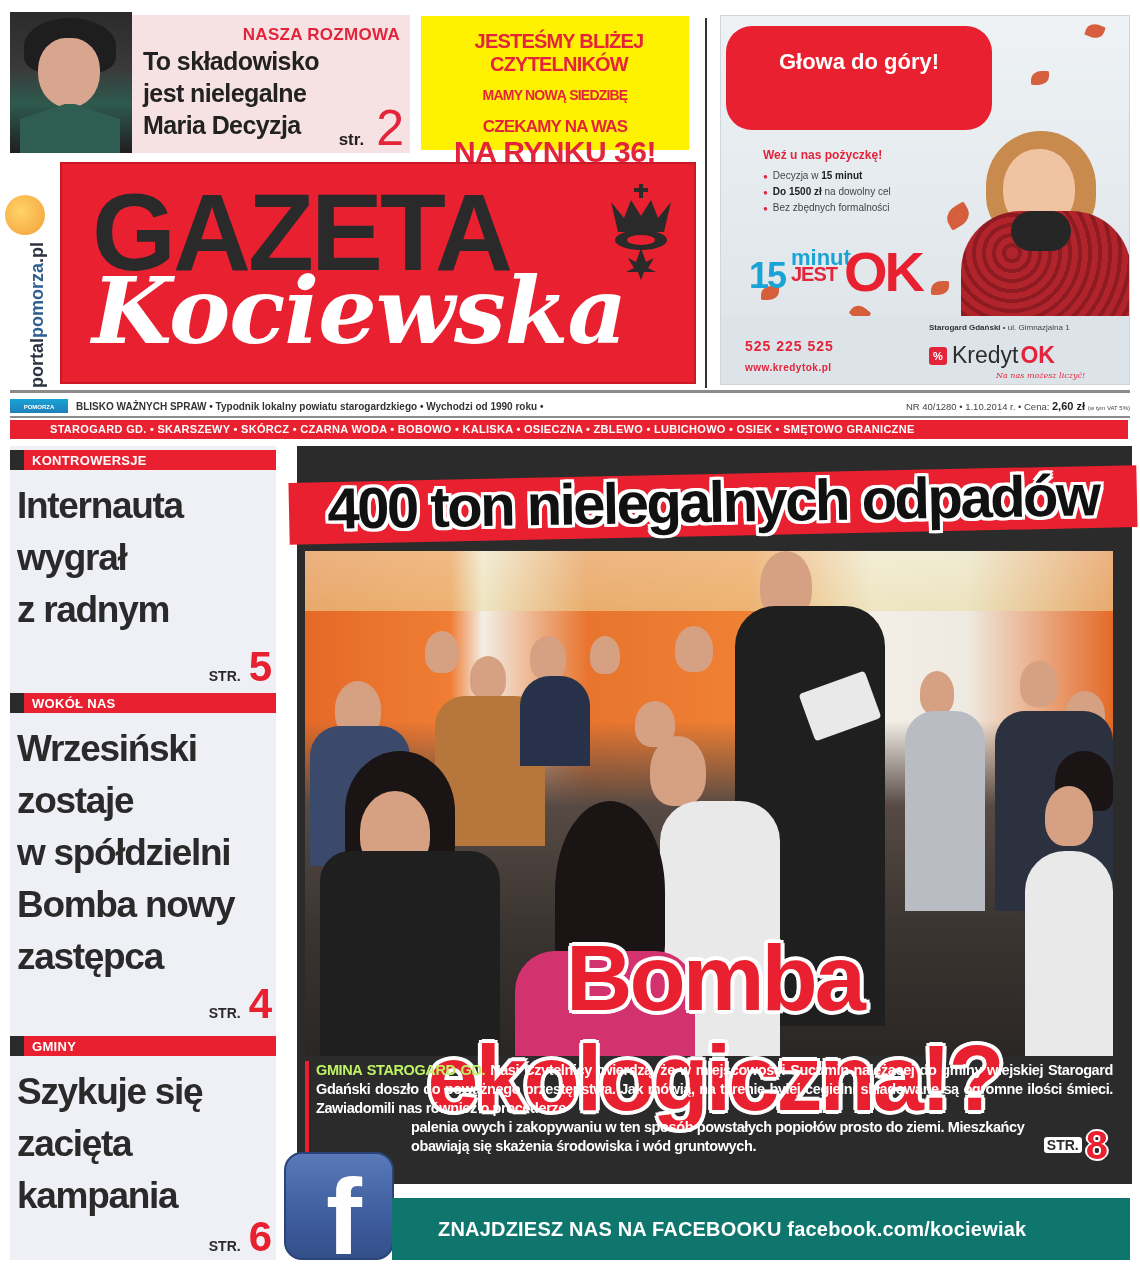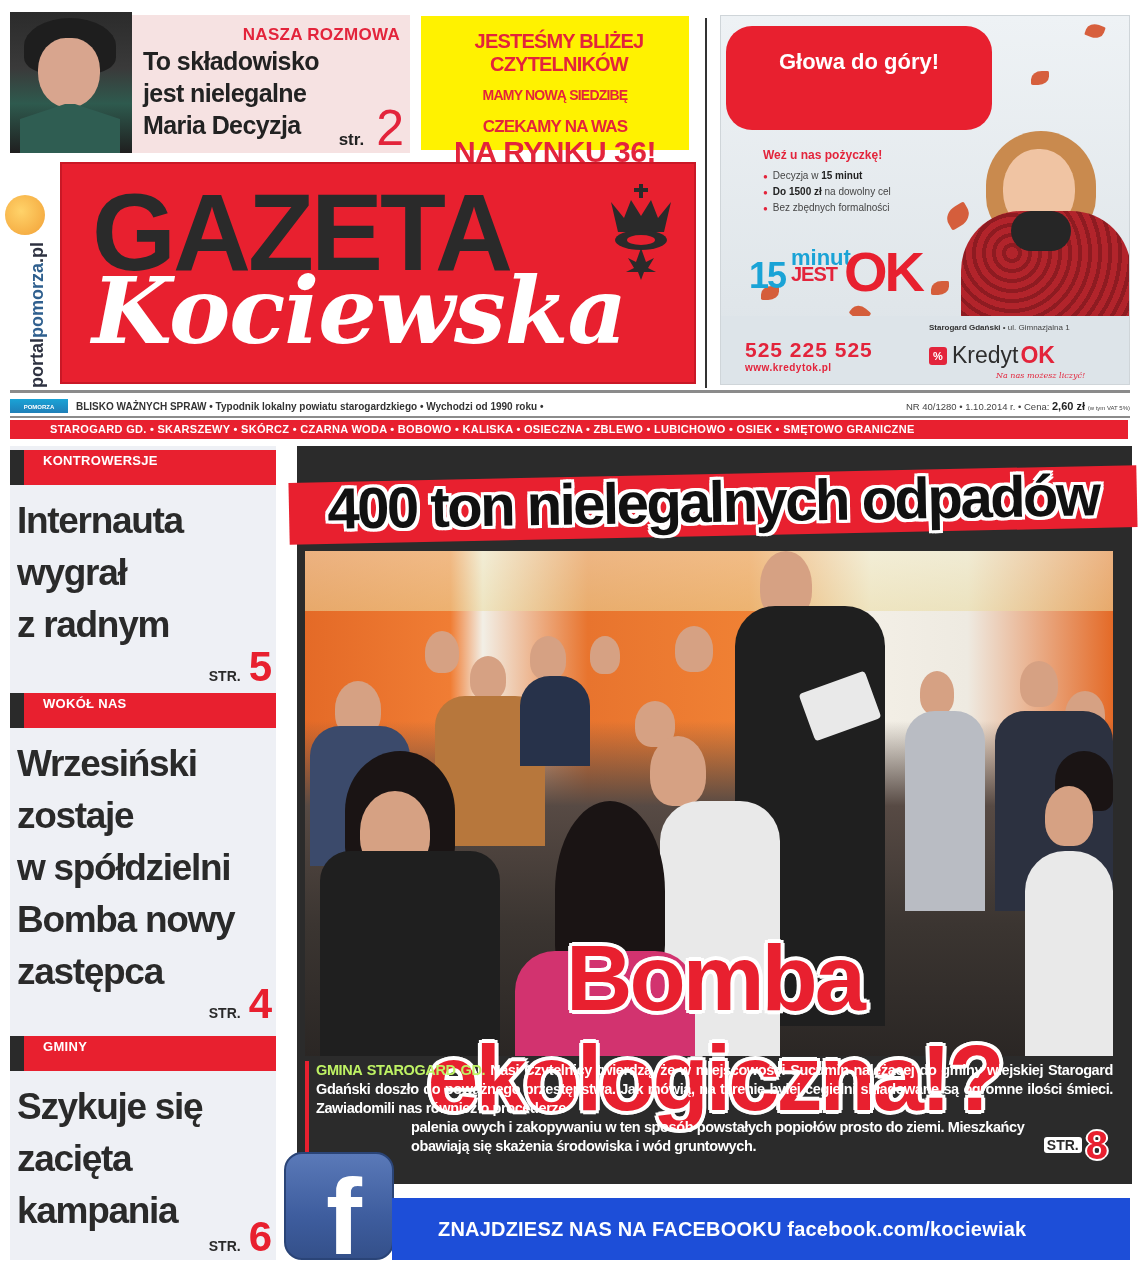--- a/index.html
+++ b/index.html
@@ -51,21 +51,21 @@
   .ad .slogan .minut { position: absolute; left: 42px; top: 4px; color: #1aa3d6; font-weight: bold; font-size: 22px; }
   .ad .slogan .jest { position: absolute; left: 42px; top: 22px; color: #e3243b; font-weight: bold; font-size: 20px; letter-spacing: -1px; }
   .ad .slogan .ok { position: absolute; left: 95px; top: -2px; color: #e8202f; font-weight: bold; font-size: 56px; letter-spacing: -3px; }
   .ad .woman { position: absolute; left: 240px; top: 115px; width: 170px; height: 200px; }
   .ad .woman .hair { position: absolute; left: 25px; top: 0; width: 110px; height: 110px; border-radius: 50% 50% 40% 40%; background: #c98a4e; }
   .ad .woman .face { position: absolute; left: 42px; top: 18px; width: 72px; height: 82px; border-radius: 48%; background: #f0c4a3; }
   .ad .woman .coat { position: absolute; left: 0; top: 80px; width: 170px; height: 140px; border-radius: 60px 60px 0 0; background: repeating-radial-gradient(circle at 30% 30%,#b2242b 0 6px,#8e1b21 6px 10px); }
   .ad .woman .gloves { position: absolute; left: 50px; top: 80px; width: 60px; height: 40px; border-radius: 20px; background: #262626; }
   .ad .leaf { position: absolute; width: 18px; height: 14px; background: #d2451c; border-radius: 60% 10% 60% 10%; opacity: 0.85; }
   .ad .footer-band { position: absolute; left: 0; top: 300px; width: 100%; height: 70px; background: #dde4e9; }
-  .ad .phone { position: absolute; left: 24px; top: 322px; color: #e3243b; font-weight: bold; font-size: 21px; letter-spacing: 1px; }
+  .ad .phone { position: absolute; left: 24px; top: 322px; color: #e3243b; font-weight: bold; font-size: 14px; letter-spacing: 1px; }
   .ad .www { position: absolute; left: 24px; top: 346px; color: #e3243b; font-weight: bold; font-size: 10px; letter-spacing: 0.5px; }
   .ad .address { position: absolute; left: 208px; top: 307px; font-size: 8px; color: #444; }
   .ad .address b { color: #333; }
   .ad .brand { position: absolute; left: 208px; top: 326px; display: flex; align-items: center; }
   .ad .brand .logo-mark { width: 18px; height: 18px; border-radius: 3px; background: #e3243b; color: #fff; font-size: 11px; font-weight: bold; text-align: center; line-height: 18px; margin-right: 5px; }
   .ad .brand .kredyt { font-size: 23px; color: #2d2d2d; }
   .ad .brand .okt { font-size: 23px; color: #e3243b; font-weight: bold; margin-left: 2px; }
   .ad .tagline { position: absolute; left: 275px; top: 355px; font-family: "DejaVu Serif", serif; font-style: italic; font-size: 8px; color: #e3243b; }
 
   
@@ -75,21 +75,21 @@
   .infoline .left { font-weight: bold; }
   .infoline .right { margin-left: auto; font-size: 9.5px; color: #444; }
   .infoline .right b { font-size: 11px; color: #222; }
   .infoline .right small { font-size: 6px; }
   .rule-mid { position: absolute; left: 10px; top: 416px; width: 1120px; height: 2px; background: #8b8b8b; }
   .townbar { position: absolute; left: 10px; top: 420px; width: 1118px; height: 19px; background: #e8202f; color: #fff; font-weight: bold; font-size: 11px; letter-spacing: 0.3px; line-height: 19px; padding-left: 40px; white-space: nowrap; overflow: hidden; }
 
   
   .leftcol { position: absolute; left: 10px; top: 446px; width: 266px; height: 814px; background: #eef0f5; }
   .story { position: absolute; left: 0; width: 266px; }
-  .story .cat { height: 35px; background: #e8202f; border-left: 14px solid #2a2a2a; color: #fff; font-weight: bold; font-size: 13px; padding-left: 19px; line-height: 21px; letter-spacing: 0.3px; }
+  .story .cat { height: 20px; background: #e8202f; border-left: 14px solid #2a2a2a; color: #fff; font-weight: bold; font-size: 13px; padding-left: 8px; line-height: 21px; letter-spacing: 0.3px; }
   .story .head { padding: 10px 0 0 7px; font-weight: bold; font-size: 37px; line-height: 52px; color: #2a2a2a; letter-spacing: -1.3px; transform-origin: left top; }
   .story .pageref { position: absolute; right: 4px; display: flex; align-items: baseline; }
   .story .pageref .lbl { font-weight: bold; font-size: 14px; color: #2a2a2a; margin-right: 8px; }
   .story .pageref .num { font-weight: bold; font-size: 42px; color: #e8202f; line-height: 42px; }
 
   
   .main { position: absolute; left: 297px; top: 446px; width: 835px; height: 738px; background: #2b2b2b; }
   .photo-area { position: absolute; left: 8px; top: 105px; width: 808px; height: 505px; background: linear-gradient(90deg,#e46a27 0%,#f07d34 18%,#f2efe6 22%,#e8742e 35%,#f08134 55%,#f3efe6 70%,#eeeae1 82%,#e46a27 100%); overflow: hidden; }
   .photo-area .wall { position: absolute; left: 0; top: 0; width: 100%; height: 60px; background: linear-gradient(180deg,#f2ecc9,#eadca2); opacity: 0.55; }
   .photo-area .crowd { position: absolute; left: 0; top: 170px; width: 100%; height: 340px; background: linear-gradient(180deg,rgba(70,60,55,0.0) 0%,#574a44 25%,#3b3531 60%,#2a2624 100%); }
@@ -110,21 +110,21 @@
   .lede .dateline { color: #bef264; }
   .lede p { text-align: justify; }
   .lede .indent { padding-left: 95px; padding-right: 60px; text-align: left; }
   .main .str8 { position: absolute; right: 24px; top: 678px; display: flex; align-items: center; }
   .main .str8 .lbl { font-weight: bold; font-size: 14px; color: #2b2b2b; background: #fff; border-radius: 3px; padding: 0 3px; margin-right: 4px; }
   .main .str8 .num { font-weight: bold; font-size: 40px; color: #e8202f; line-height: 42px; text-shadow: 2px 0 0 #fff,-2px 0 0 #fff,0 2px 0 #fff,0 -2px 0 #fff; }
 
   
   .fb-icon { position: absolute; left: 284px; top: 1152px; width: 110px; height: 108px; border-radius: 18px; background: linear-gradient(180deg,#5a79b8 0%,#3e5d9e 60%,#34508a 100%); border: 2px solid #2a4477; overflow: hidden; }
   .fb-icon .f { position: absolute; left: 40px; top: 8px; font-weight: bold; font-size: 108px; color: #fff; font-family: "Liberation Sans", sans-serif; line-height: 110px; }
-  .fb-bar { position: absolute; left: 392px; top: 1198px; width: 738px; height: 62px; background: #1d4ed8; color: #fff; font-weight: bold; font-size: 20px; line-height: 62px; padding-left: 46px; letter-spacing: 0.2px; }
+  .fb-bar { position: absolute; left: 392px; top: 1198px; width: 738px; height: 62px; background: #0f766e; color: #fff; font-weight: bold; font-size: 20px; line-height: 62px; padding-left: 46px; letter-spacing: 0.2px; }
   .fb-bar .url { font-weight: bold; }
 </style>
 </head>
 <body>
 
 <div class="interview">
   <div class="photo">
     <div class="hair"></div>
       <div class="face"></div>
       <div class="collar"></div>

